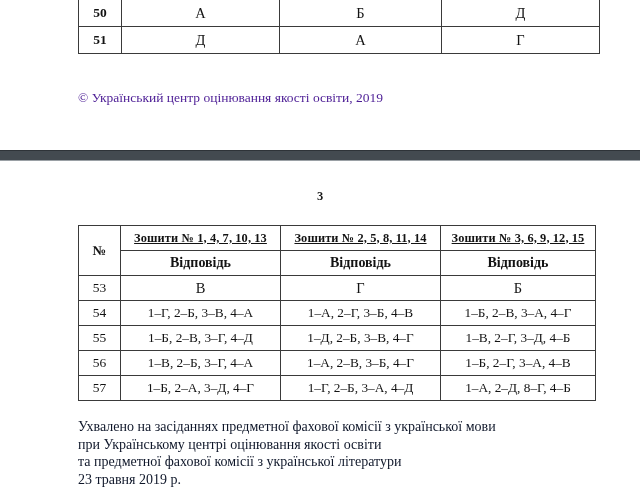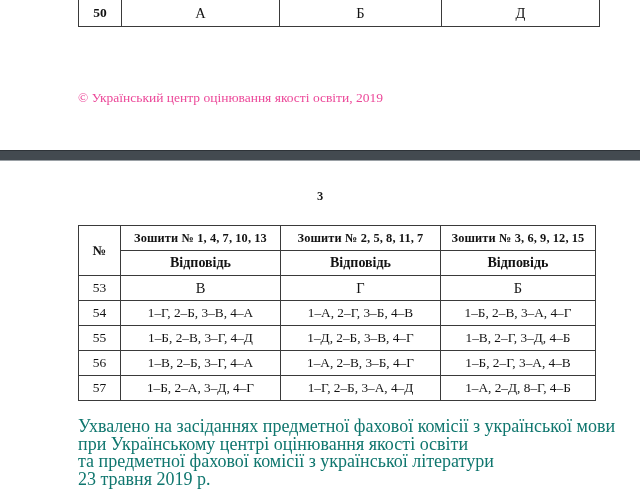--- a/index.html
+++ b/index.html
@@ -67,21 +67,21 @@
     border-top: none;
   }
 
   
   .copyright {
     position: absolute;
     left: 78px;
     top: 89px;
     font-size: 13.5px;
     line-height: 18px;
-    color: #ec4899;
+    color: #4c1d95;
     white-space: nowrap;
   }
 
   
   .page-break {
     position: absolute;
     left: 0;
     top: 150px;
     width: 640px;
     height: 9px;
@@ -118,20 +118,21 @@
   table.bottom-table th.hdr-num {
     width: 42px;
     font-weight: bold;
     font-size: 13.5px;
   }
   table.bottom-table th.hdr-book {
     height: 24px;
     font-weight: bold;
     font-size: 12.4px;
     letter-spacing: 0.1px;
+    text-decoration: underline;
   }
   table.bottom-table th.hdr-ans {
     height: 24px;
     font-weight: bold;
     font-size: 14px;
   }
   table.bottom-table col.c-num   { width: 42px; }
   table.bottom-table col.c-one   { width: 160px; }
   table.bottom-table col.c-two   { width: 160px; }
   table.bottom-table col.c-three { width: 155px; }
@@ -147,40 +148,46 @@
   }
   table.bottom-table tbody tr.single td.val {
     font-size: 14.5px;
   }
 
   
   .closing {
     position: absolute;
     left: 78px;
     top: 418px;
-    font-size: 18px;
+    font-size: 14px;
     line-height: 17.6px;
-    color: #0f766e;
+    color: #0f172a;
     white-space: nowrap;
   }
   .closing div { white-space: nowrap; }
 </style>
 </head>
 <body>
 
 <div class="page">
 
   <div class="top-table-wrap">
     <table class="ans top-table">
       <tbody>
         <tr class="clipped">
           <td class="num">50</td>
           <td class="v1">А</td>
           <td class="v2">Б</td>
           <td class="v3">Д</td>
+        </tr>
+        <tr>
+          <td class="num">51</td>
+          <td class="v1">Д</td>
+          <td class="v2">А</td>
+          <td class="v3">Г</td>
         </tr>
       </tbody>
     </table>
   </div>
 
   <div class="copyright">© Український центр оцінювання якості освіти, 2019</div>
 
   <div class="page-break"></div>
 
   <div class="page-number">3</div>
@@ -190,21 +197,21 @@
       <colgroup>
         <col class="c-num">
         <col class="c-one">
         <col class="c-two">
         <col class="c-three">
       </colgroup>
       <thead>
         <tr>
           <th class="hdr-num" rowspan="2">№</th>
           <th class="hdr-book">Зошити № 1, 4, 7, 10, 13</th>
-          <th class="hdr-book">Зошити № 2, 5, 8, 11, 7</th>
+          <th class="hdr-book">Зошити № 2, 5, 8, 11, 14</th>
           <th class="hdr-book">Зошити № 3, 6, 9, 12, 15</th>
         </tr>
         <tr>
           <th class="hdr-ans">Відповідь</th>
           <th class="hdr-ans">Відповідь</th>
           <th class="hdr-ans">Відповідь</th>
         </tr>
       </thead>
       <tbody>
         <tr class="single">

